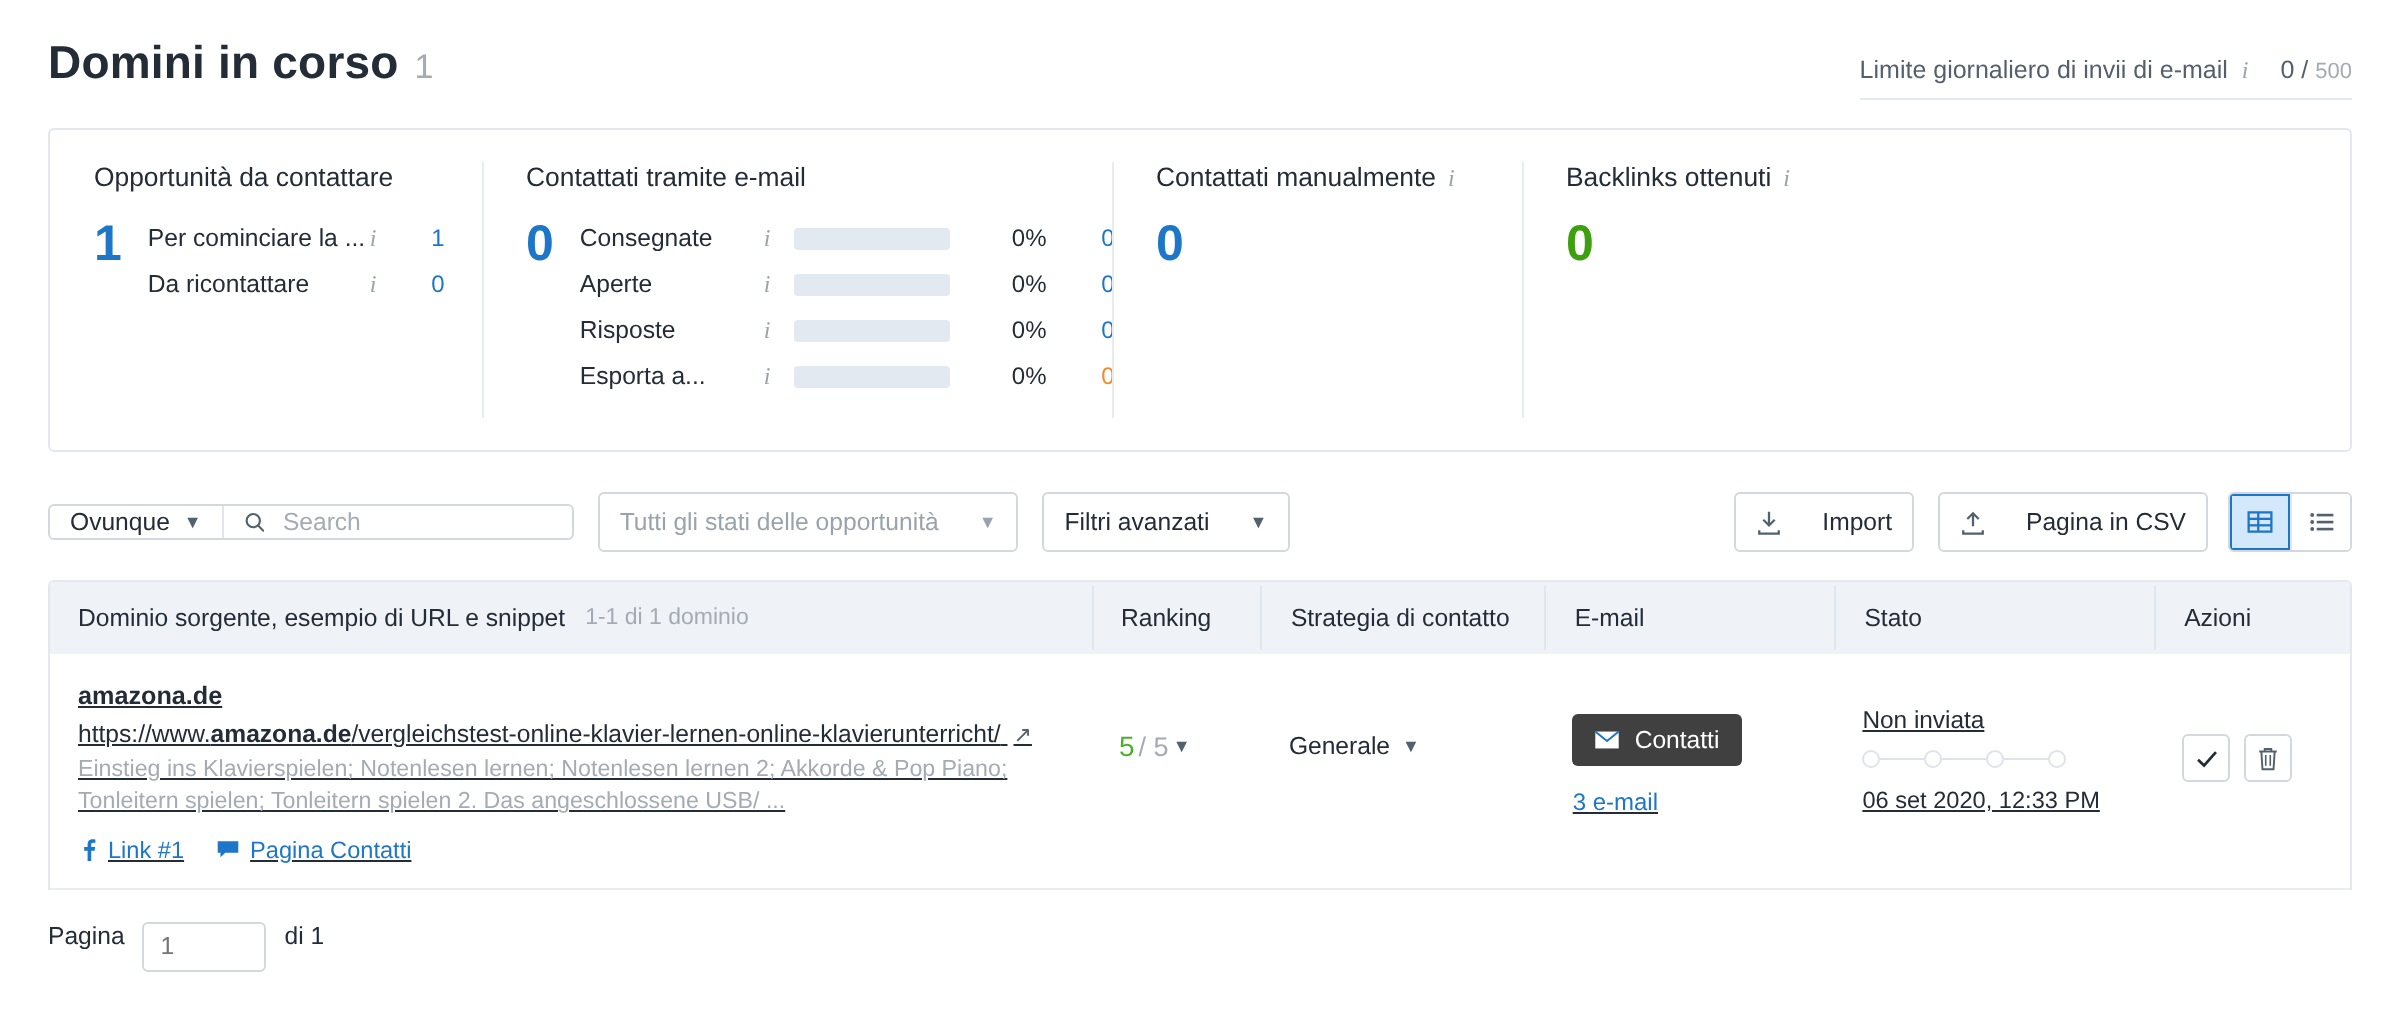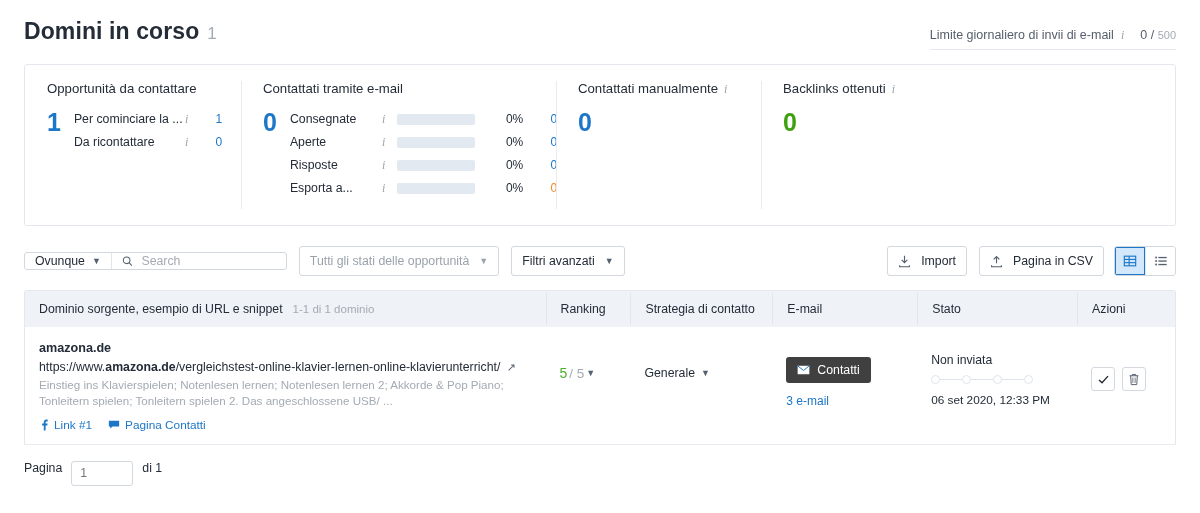--- a/index.html
+++ b/index.html
@@ -71,21 +71,21 @@
   .pct { width: 34px; text-align: right; font-size: 12px; color: #242c38; margin-left: 14px; }
   .cnt { width: 22px; text-align: right; font-size: 12px; margin-left: 12px; }
   .cnt.blue { color: #1d76c7; }
   .cnt.orange { color: #ef8b28; }
   .rv { width: 18px; text-align: right; font-size: 12px; color: #1d76c7; margin-left: 16px; }
 
   
   .toolbar { display: flex; align-items: center; margin-top: 20px; height: 30px; }
   .btn {
     height: 30px; border: 1px solid #d3d8de; border-radius: 3px; background: #fff;
-    display: inline-flex; align-items: center; gap: 10px; padding: 0 10px;
+    display: inline-flex; align-items: center; gap: 20px; padding: 0 10px;
     font-size: 12.3px; color: #242c38; cursor: pointer; white-space: nowrap;
   }
   .select-group { display: flex; height: 18px; border: 1px solid #d3d8de; border-radius: 3px; overflow: hidden; }
   .select-left {
     display: flex; align-items: center; gap: 7px; padding: 0 10px;
     font-size: 12.3px; color: #242c38; border-right: 1px solid #e2e6eb; cursor: pointer;
   }
   .search-wrap { display: flex; align-items: center; gap: 7px; padding: 0 10px; width: 174px; }
   .search-input {
     border: 0; outline: none; font-size: 12.3px; font-family: "Liberation Sans", sans-serif;
@@ -111,21 +111,21 @@
   .th { padding: 0 14px; display: flex; align-items: center; gap: 10px; height: 32px; }
   .th + .th { border-left: 1px solid #e1e7ee; }
   .th .sub { color: #a4abb3; font-size: 11.5px; }
   .w-dom { width: 521px; }
   .w-rank { width: 85px; }
   .w-strat { width: 142px; }
   .w-mail { width: 145px; }
   .w-stato { width: 160px; }
   .w-azioni { width: 98px; }
 
-  .trow { display: flex; padding: 14px 0 12px 0; border-bottom: 1px solid #e8ecf1; }
+  .trow { display: flex; padding: 14px 0 12px 0; border-bottom: 1px solid #e8ecf1; text-decoration: underline; }
   .td { padding: 0 14px; }
 
   .dom-name { font-size: 12.6px; font-weight: bold; color: #242c38; margin-bottom: 5px; }
   .dom-url { font-size: 12.3px; color: #242c38; margin-bottom: 3px; }
   .dom-url b { font-weight: bold; }
   .ext-ico { color: #53606e; font-size: 11px; margin-left: 3px; }
   .snippet { font-size: 11.6px; color: #a4abb3; line-height: 1.42; max-width: 470px; }
   .link-row { display: flex; align-items: center; gap: 16px; margin-top: 8px; }
   .mini-link { display: inline-flex; align-items: center; gap: 5px; font-size: 11.8px; color: #1d76c7; cursor: pointer; }
 

